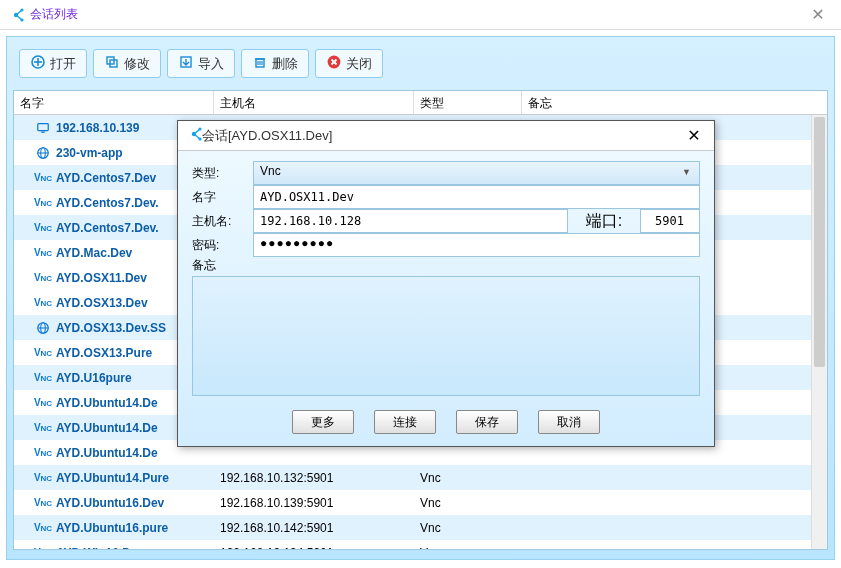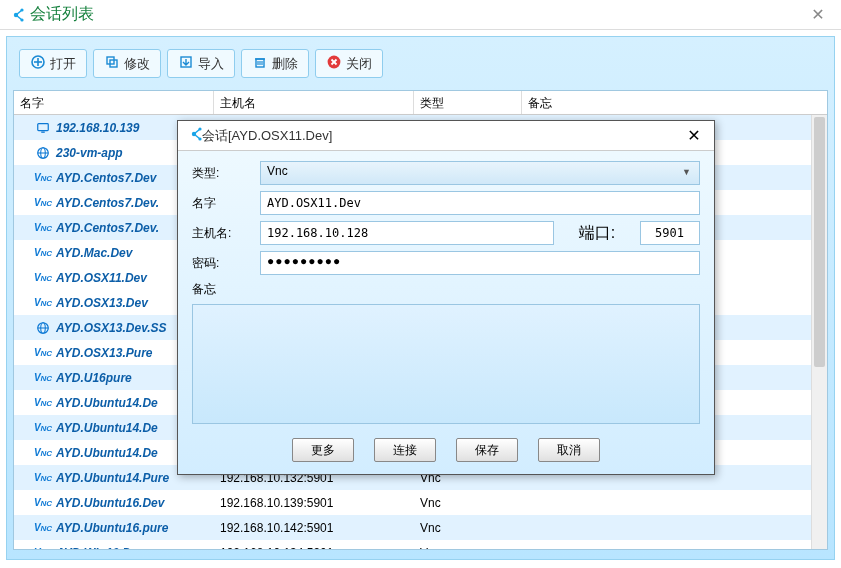--- a/index.html
+++ b/index.html
@@ -1,20 +1,20 @@
 <!DOCTYPE html>
 <html><head>
 <meta charset="utf-8">
 <style>
 * { box-sizing: border-box; margin: 0; padding: 0; font-family: "Microsoft YaHei", "SimSun", Arial, sans-serif; }
 body { background: #fff; overflow: hidden; width: 841px; height: 568px; position: relative; }
 
 .titlebar { height: 30px; display: flex; align-items: center; padding-left: 8px; border-bottom: 1px solid #ddd; background: #fff; }
 .titlebar .ticon { width: 16px; height: 16px; margin-right: 6px; }
-.titlebar .ttext { font-size: 16px; color: #15803d; }
+.titlebar .ttext { font-size: 12px; color: #6d28d9; }
 .titlebar .close { margin-left: auto; width: 46px; height: 30px; display: flex; align-items: center; justify-content: center; color: #888; font-size: 16px; cursor: pointer; }
 
 .mainwrap { padding: 6px; }
 .content { background: linear-gradient(#d5f0ff, #b8e5ff); border: 1px solid #96d2f0; height: 524px; position: relative; }
 
 .toolbar { display: flex; gap: 6px; padding: 12px; }
 .tbtn { display: flex; align-items: center; gap: 4px; border: 1px solid #8fcdee; background: #f0faff; border-radius: 3px; padding: 4px 10px; font-size: 13px; cursor: pointer; color: #333; }
 .tbtn svg { width: 16px; height: 16px; }
 .tbtn.closebtn span:first-child svg circle { fill: #e23a3a; }
 
@@ -25,36 +25,36 @@
 .th.c2 { width: 200px; }
 .th.c3 { width: 108px; }
 .th.c4 { flex: 1; border-right: none; }
 
 .tbody { overflow-y: scroll; height: 436px; }
 .row { display: flex; height: 25px; align-items: center; font-size: 12px; }
 .row:nth-child(odd) { background: #e1f2ff; }
 .row:nth-child(even) { background: #fff; }
 .row.sel { background: #fff; }
 .td { padding: 0 6px; overflow: hidden; white-space: nowrap; text-overflow: ellipsis; }
-.td.c1 { width: 200px; display: flex; align-items: center; padding-left: 20px; gap: 4px; color: #0c5ea8; font-weight: bold; font-style: italic; }
+.td.c1 { width: 200px; display: flex; align-items: center; padding-left: 20px; gap: 4px; color: #0c5ea8; font-weight: bold; }
 .td.c2 { width: 200px; }
 .td.c3 { width: 108px; }
 .td.c4 { flex: 1; }
 .rowicon { width: 18px; height: 14px; display: inline-flex; align-items: center; justify-content: center; color: #0c78d4; font-weight: bold; font-size: 10px; }
 
 .scrollbar-v { position: absolute; right: 0; top: 24px; bottom: 0; width: 16px; background: #f0f0f0; border-left: 1px solid #ddd; }
 .scrollbar-v .thumb { position: absolute; left: 2px; right: 2px; top: 2px; height: 250px; background: #cdcdcd; border-radius: 2px; }
 
 
 .dialog { position: absolute; left: 177px; top: 120px; width: 538px; background: linear-gradient(#f0faff,#d2edff); border: 1px solid #555; box-shadow: 2px 2px 8px rgba(0,0,0,.3); }
 .dlg-title { height: 30px; display: flex; align-items: center; padding-left: 8px; background: #fff; border-bottom: 1px solid #ccc; }
 .dlg-title .ttext { font-size: 13px; color: #333; }
 .dlg-title .close { margin-left: auto; width: 40px; text-align: center; font-size: 16px; cursor: pointer; }
 .dlg-body { padding: 10px 14px 6px; }
-.frow { display: flex; align-items: center; margin-bottom: 6px; gap: 23px; }
+.frow { display: flex; align-items: center; gap: 16px; }
 .flabel { width: 45px; font-size: 12px; text-align: left; }
 .finput { flex: 1; height: 24px; border: 1px solid #9ac6e2; background: #fff; padding: 2px 6px; font-size: 12px; font-family: "SimSun", monospace; }
 .fselect { flex: 1; height: 24px; border: 1px solid #9ac6e2; background: linear-gradient(#e8f4fc,#d0e8f8); padding: 2px 6px; font-size: 12px; position: relative; }
 .fselect::after { content: "▼"; position: absolute; right: 8px; top: 5px; font-size: 9px; color: #555; }
 .portlabel { width: 40px; font-size: 16px; text-align: center; }
 .portinput { width: 60px; height: 24px; border: 1px solid #9ac6e2; background: #fff; padding: 2px 14px; font-size: 12px; font-family: monospace; }
 .memo { width: 100%; min-height: 120px; border: 1px solid #9ac6e2; background: linear-gradient(#e0f2ff,#c8e8fc); margin-top: 2px; }
 .dlg-buttons { display: flex; justify-content: center; gap: 20px; padding: 8px 0 12px; }
 .dbtn { width: 62px; height: 24px; border: 1px solid #888; background: linear-gradient(#fff,#e0e0e0); font-size: 12px; cursor: pointer; border-radius: 2px; }
 .pwddots { letter-spacing: 1px; font-family: monospace; }

